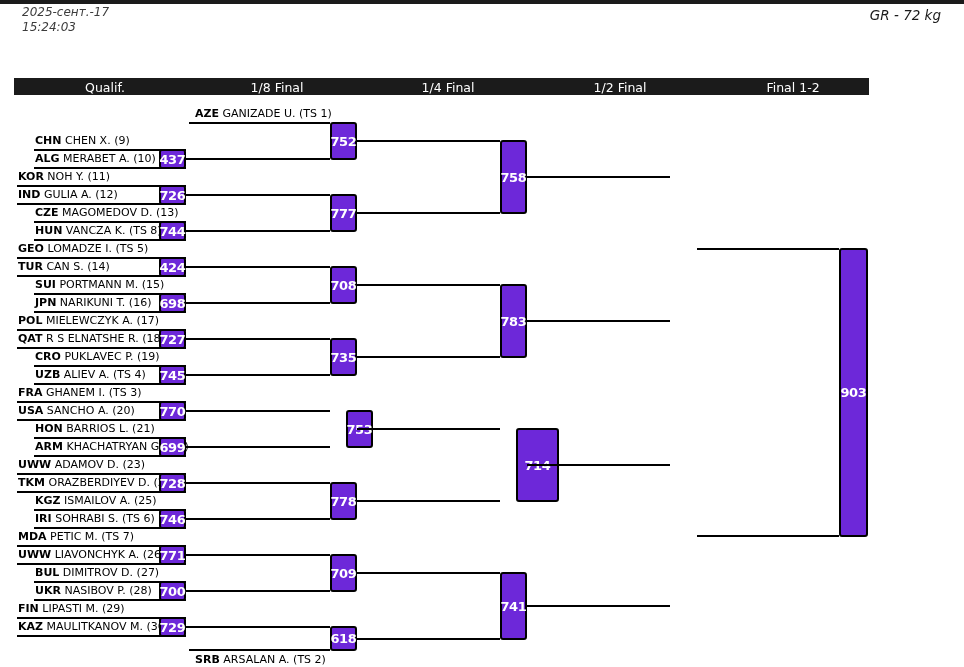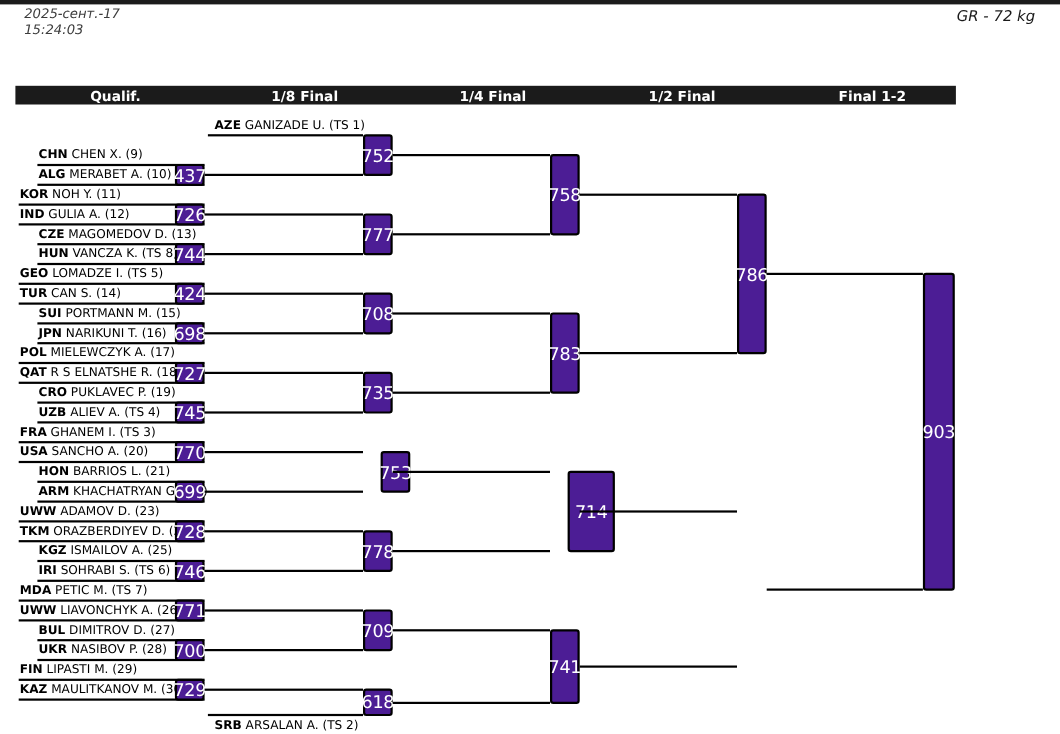--- a/index.html
+++ b/index.html
@@ -7,27 +7,27 @@
        font-family:"DejaVu Sans","Liberation Sans",sans-serif;}
   #page{position:absolute;inset:0;}
   .topstrip{position:absolute;left:0;top:0;width:964px;height:4px;background:#1b1b1b;}
   .hdr{position:absolute;font-style:italic;color:#2f2f2f;white-space:nowrap;}
   .date1{left:22px;top:5px;font-size:12px;color:#3c3c3c;}
   .date2{left:22px;top:20px;font-size:12px;color:#3c3c3c;}
   .title{left:50%;transform:translateX(-50%);top:7px;font-size:13.5px;color:#1a1a1a;}
   .cat{right:23px;top:7px;font-size:13.5px;color:#1a1a1a;}
   .colbar{position:absolute;left:14px;top:78px;width:855px;height:17px;background:#1b1b1b;}
   .collabel{position:absolute;top:50%;transform:translate(-50%,-50%);color:#fff;
-            font-weight:bold;font-size:12.5px;white-space:nowrap;}
+            font-weight:normal;font-size:12.5px;white-space:nowrap;}
   #bracket{position:absolute;inset:0;}
   .hline{position:absolute;height:2px;background:#000;}
   .ath{position:absolute;font-size:11px;height:14px;line-height:14px;white-space:nowrap;color:#000;}
   .cc{font-weight:bold;}
-  .nbox{position:absolute;box-sizing:border-box;background:#4c1d95;border:2px solid #000;
-        border-radius:3px;color:#fff;font-weight:normal;font-size:16px;letter-spacing:-0.3px;
+  .nbox{position:absolute;box-sizing:border-box;background:#6d28d9;border:2px solid #000;
+        border-radius:3px;color:#fff;font-weight:bold;font-size:13px;letter-spacing:-0.3px;
         display:flex;align-items:center;justify-content:center;}
 </style>
 </head>
 <body>
 
 <div id="page">
   <div class="topstrip"></div>
   <div class="hdr date1">2025-сент.-17</div>
   <div class="hdr date2">15:24:03</div>
   <div class="hdr cat">GR - 72 kg</div>
@@ -144,18 +144,17 @@
       <div class="nbox" style="left: 330px; top: 626px; width: 27px; height: 25px;">618</div>
       <div class="hline" style="left: 357px; top: 638px; width: 143px;"></div>
       <div class="nbox" style="left: 500px; top: 140px; width: 27px; height: 74px;">758</div>
       <div class="hline" style="left: 527px; top: 176px; width: 143px;"></div>
       <div class="nbox" style="left: 500px; top: 284px; width: 27px; height: 74px;">783</div>
       <div class="hline" style="left: 527px; top: 320px; width: 143px;"></div>
       <div class="nbox" style="left: 516px; top: 428px; width: 43px; height: 74px;">714</div>
       <div class="hline" style="left: 527px; top: 464px; width: 143px;"></div>
       <div class="nbox" style="left: 500px; top: 572px; width: 27px; height: 68px;">741</div>
       <div class="hline" style="left: 527px; top: 605px; width: 143px;"></div>
-      <div class="nbox" style="left: 670px; top: 176px; width: 27px; height: 146px;">786</div>
       <div class="hline" style="left: 697px; top: 248px; width: 142px;"></div>
       <div class="hline" style="left: 697px; top: 535px; width: 142px;"></div>
       <div class="nbox" style="left: 839px; top: 248px; width: 29px; height: 289px;">903</div>
     </div>
 </div>
 
 </body></html>

